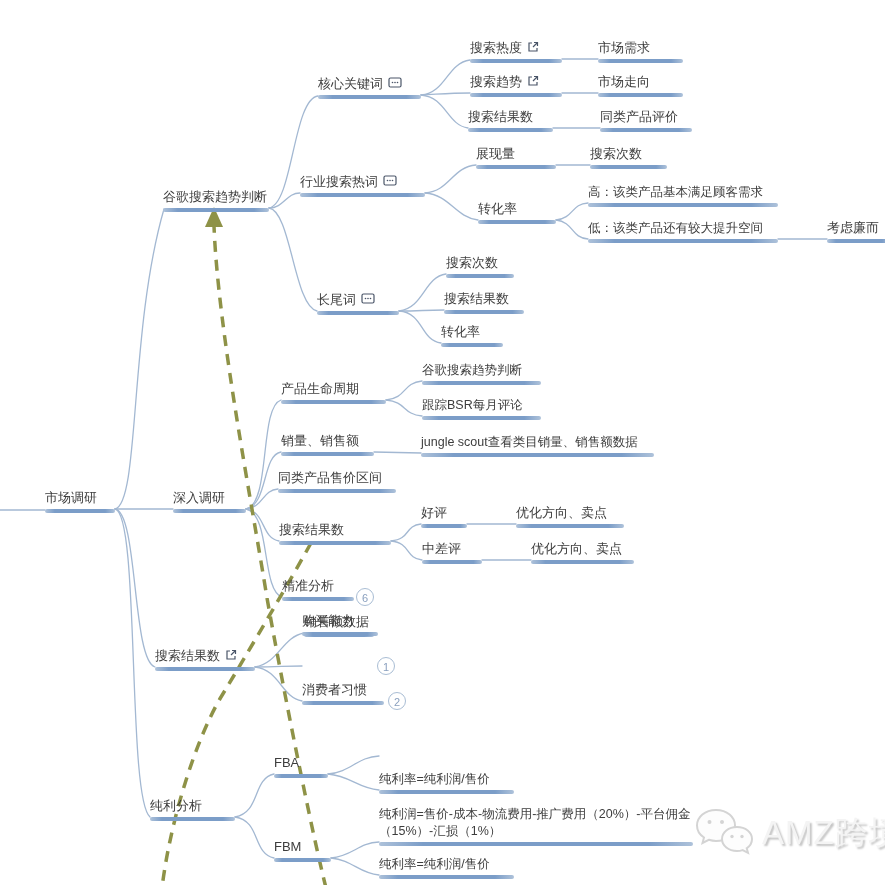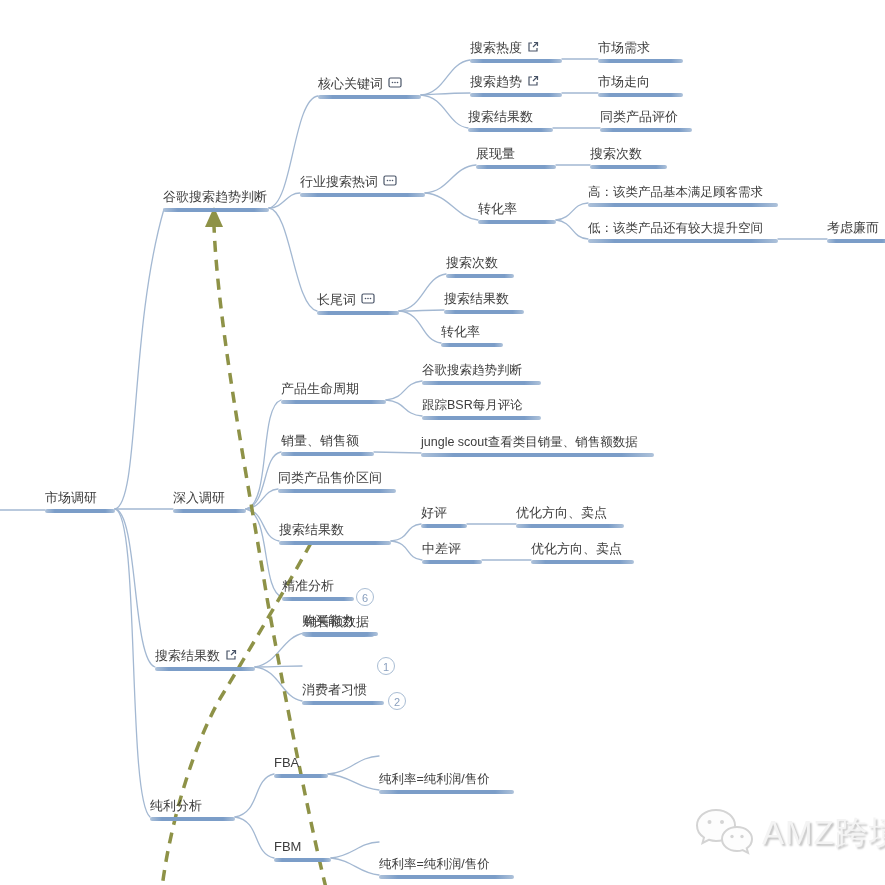--- a/index.html
+++ b/index.html
@@ -318,20 +318,24 @@
   <div class="node" style="left:379px;top:770px;width:135px">
     <div class="nlabel sm">纯利率=纯利润/售价</div>
       <div class="bar"></div>
   </div>
 
   <div class="node" style="left:274px;top:838px;width:57px">
     <div class="nlabel">FBM</div>
       <div class="bar"></div>
   </div>
 
+  <div class="node" style="left:379px;top:806px;width:314px">
+    <div class="nlabel wrap">纯利润=售价-成本-物流费用-推广费用（20%）-平台佣金（15%）-汇损（1%）</div>
+      <div class="bar"></div>
+  </div>
 
   <div class="node" style="left:379px;top:855px;width:135px">
     <div class="nlabel sm">纯利率=纯利润/售价</div>
       <div class="bar"></div>
   </div>
 
   <div class="watermark">
     <span style="line-height:0">
       <svg width="64" height="54" viewBox="0 0 64 54">
         <g fill="#fdfdfd" stroke="#d4d4d4" stroke-width="2">

